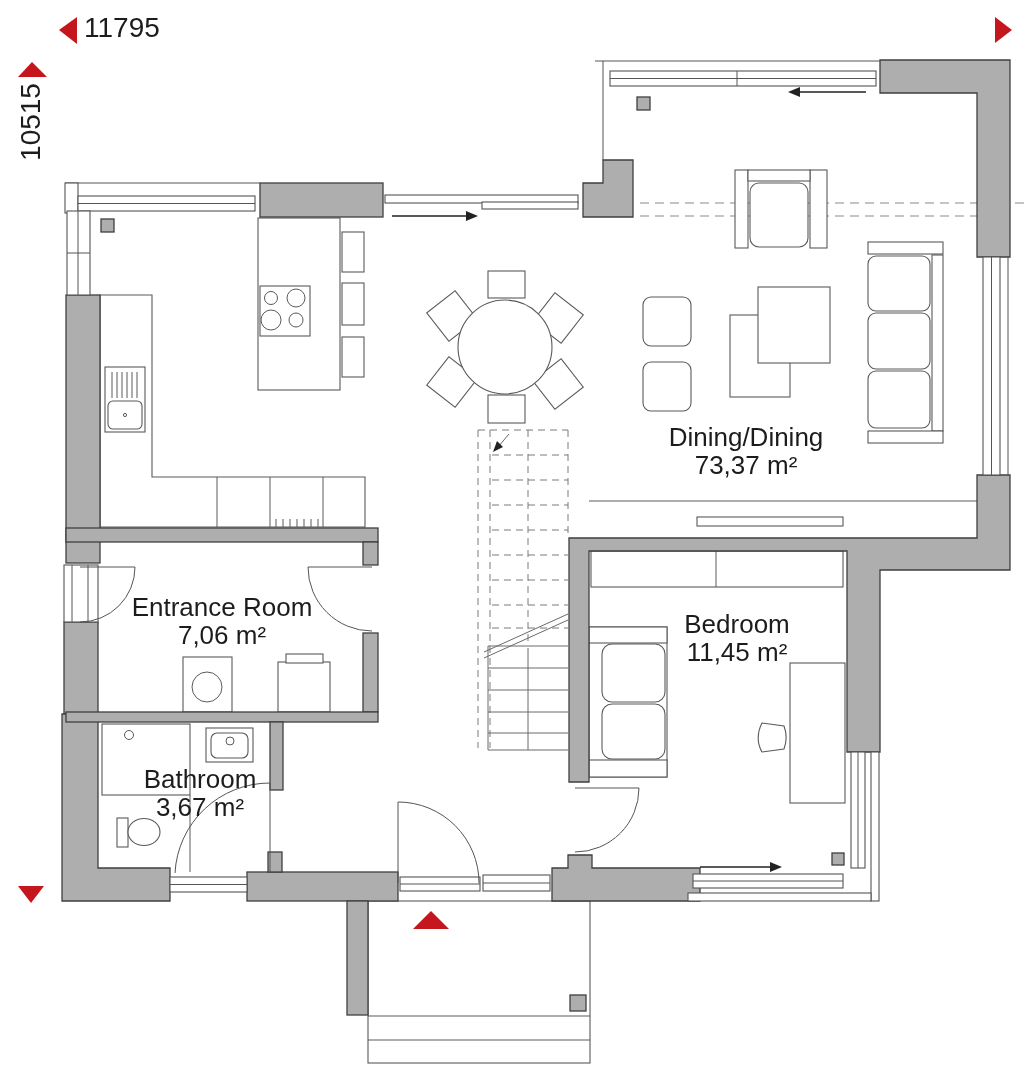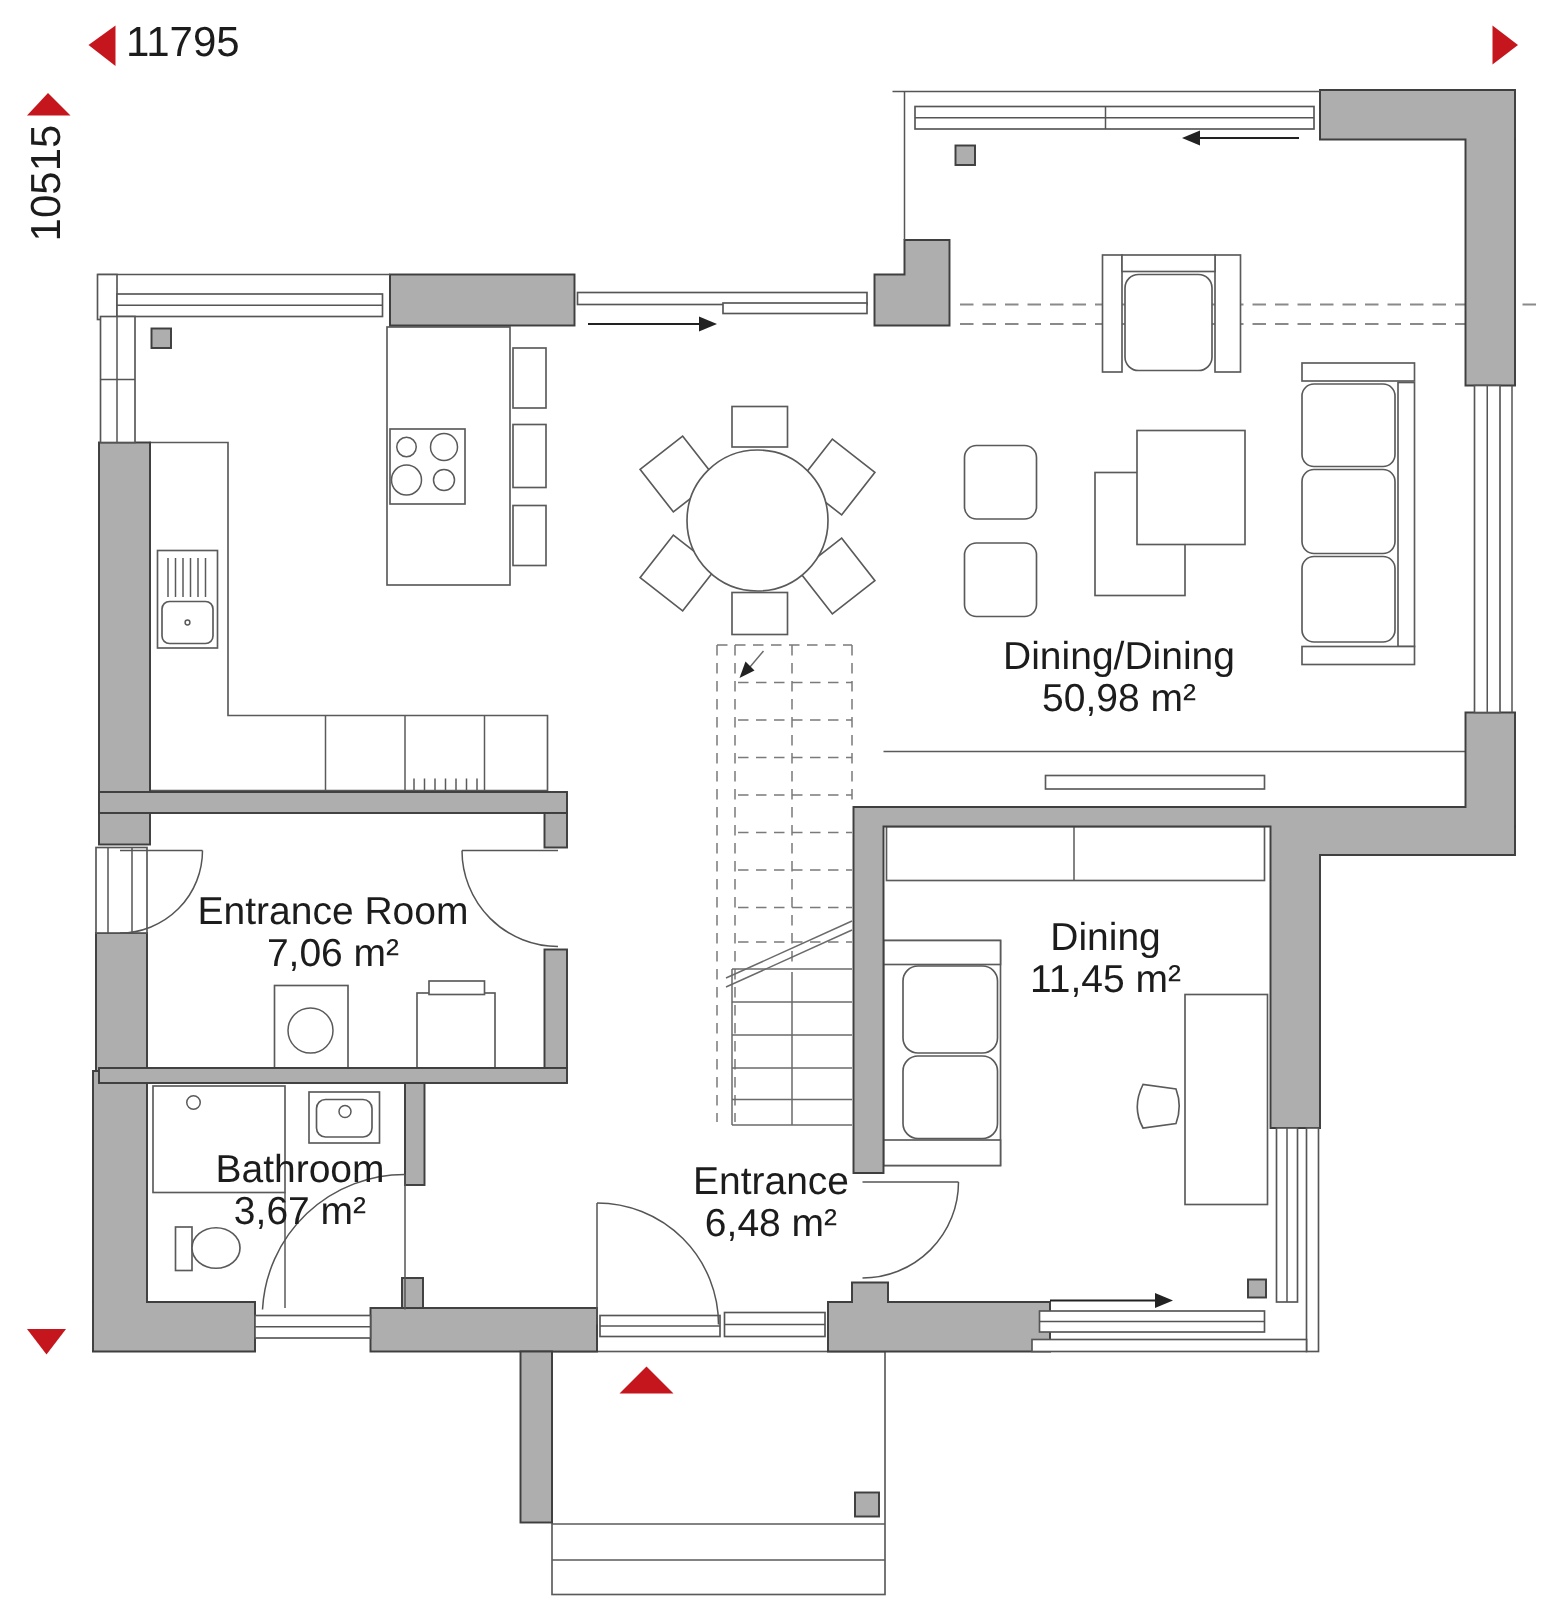--- a/index.html
+++ b/index.html
@@ -275,31 +275,27 @@
     <polygon class="red" points="18,886 44,886 31,903"></polygon>
     <polygon class="red" points="413,929 449,929 431,911"></polygon>
   </g>
 </svg>
 
   <div class="dim" style="left:84px;top:12px">11795</div>
   <div class="dim dim-left">10515</div>
 
   <div class="room-label" style="left:746px;top:423px">
     <div>Dining/Dining</div>
-    <div>50,98 m²</div>
+    <div>73,37 m²</div>
   </div>
   <div class="room-label" style="left:222px;top:593px">
     <div>Entrance Room</div>
     <div>7,06 m²</div>
   </div>
   <div class="room-label" style="left:737px;top:610px">
-    <div>Dining</div>
+    <div>Bedroom</div>
     <div>11,45 m²</div>
   </div>
   <div class="room-label" style="left:200px;top:765px">
     <div>Bathroom</div>
     <div>3,67 m²</div>
   </div>
-  <div class="room-label" style="left:514px;top:773px">
-    <div>Entrance</div>
-    <div>6,48 m²</div>
-  </div>
 </div>
 
 </body></html>

